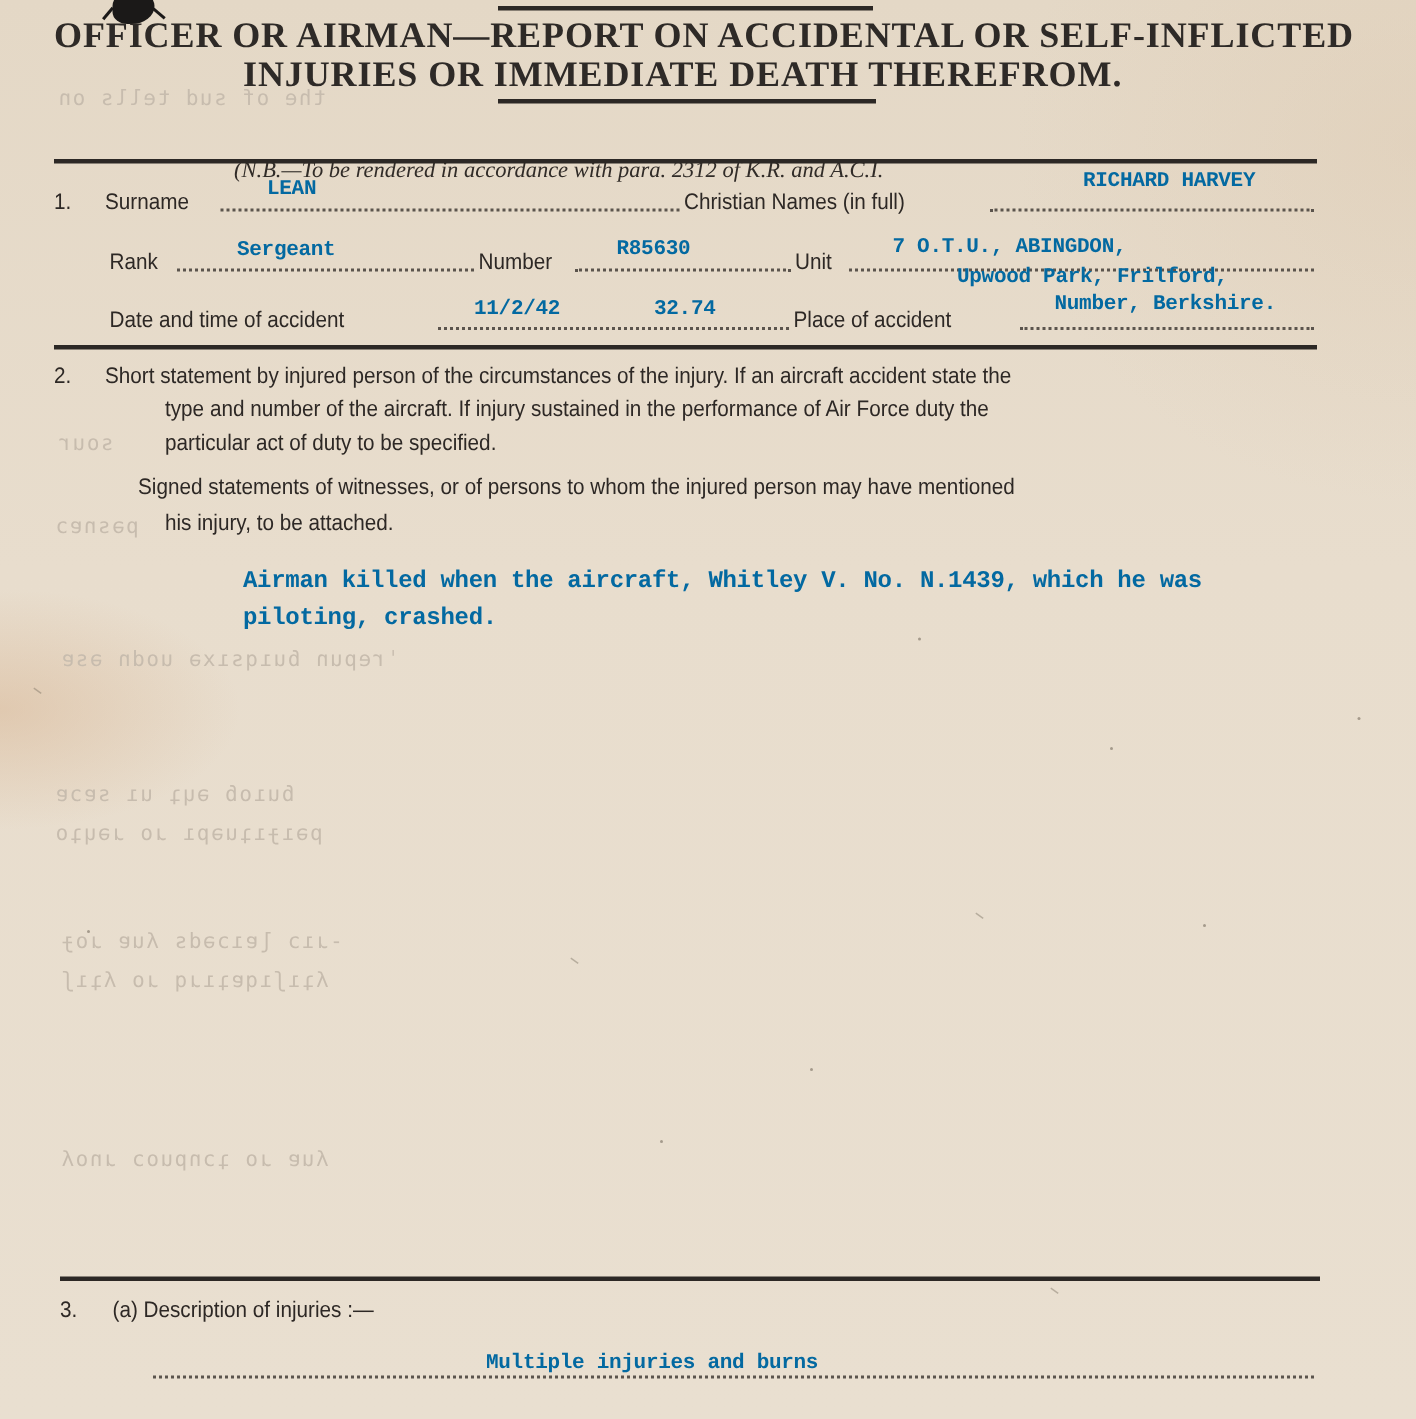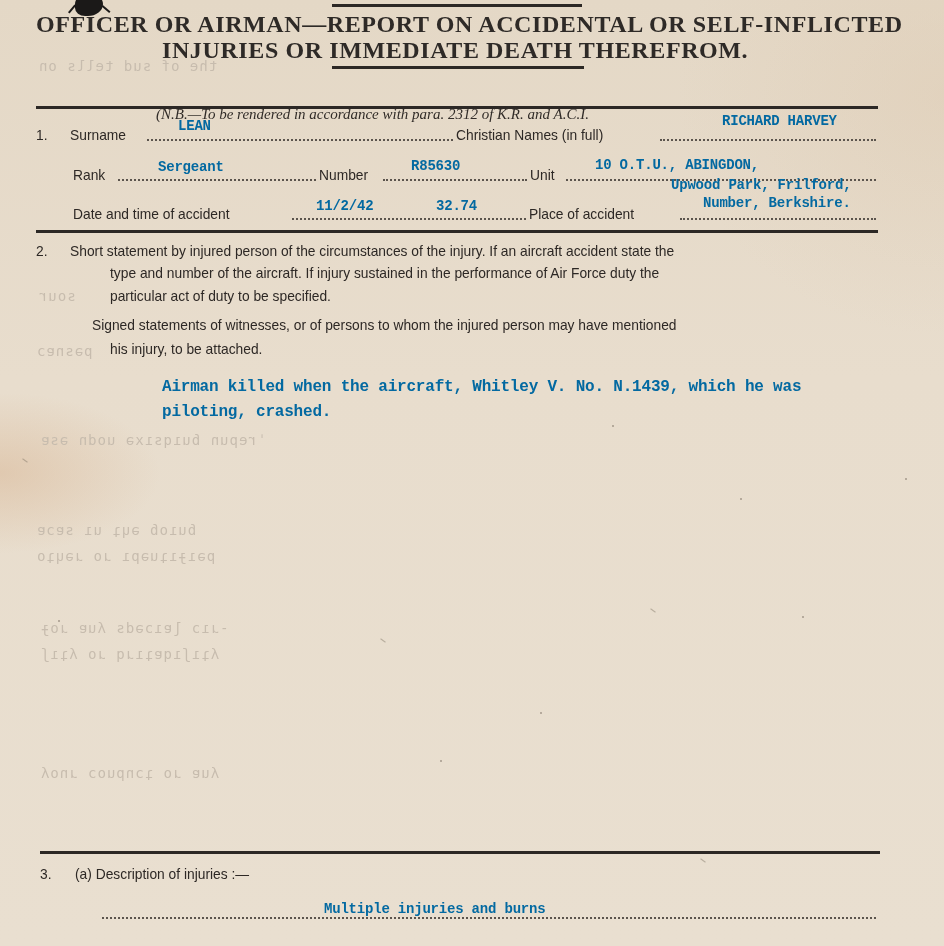--- a/index.html
+++ b/index.html
@@ -77,23 +77,23 @@
 <div class="t typed" style="left:722px;top:113px">RICHARD HARVEY</div>
 
 <div class="t lbl" style="left:73px;top:166px">Rank</div>
 <div class="dots" style="left:118px;top:179px;width:198px"></div>
 <div class="t typed" style="left:158px;top:159px">Sergeant</div>
 <div class="t lbl" style="left:319px;top:166px">Number</div>
 <div class="dots" style="left:383px;top:179px;width:144px"></div>
 <div class="t typed" style="left:411px;top:158px">R85630</div>
 <div class="t lbl" style="left:530px;top:166px">Unit</div>
 <div class="dots" style="left:566px;top:179px;width:310px"></div>
-<div class="t typed" style="left:595px;top:157px">10 O.T.U., ABINGDON,</div>
+<div class="t typed" style="left:595px;top:157px">7 O.T.U., ABINGDON,</div>
 
-<div class="t typed" style="left:671px;top:177px">Upwood Park, Frilford,</div>
+<div class="t typed" style="left:638px;top:177px">Upwood Park, Frilford,</div>
 <div class="t lbl" style="left:73px;top:205px">Date and time of accident</div>
 <div class="dots" style="left:292px;top:218px;width:234px"></div>
 <div class="t typed" style="left:316px;top:198px">11/2/42</div>
 <div class="t typed" style="left:436px;top:198px">32.74</div>
 <div class="t lbl" style="left:529px;top:205px">Place of accident</div>
 <div class="dots" style="left:680px;top:218px;width:196px"></div>
 <div class="t typed" style="left:703px;top:195px">Number, Berkshire.</div>
 
 <div class="rule" style="left:36px;top:230px;width:842px;height:3px"></div>
 

